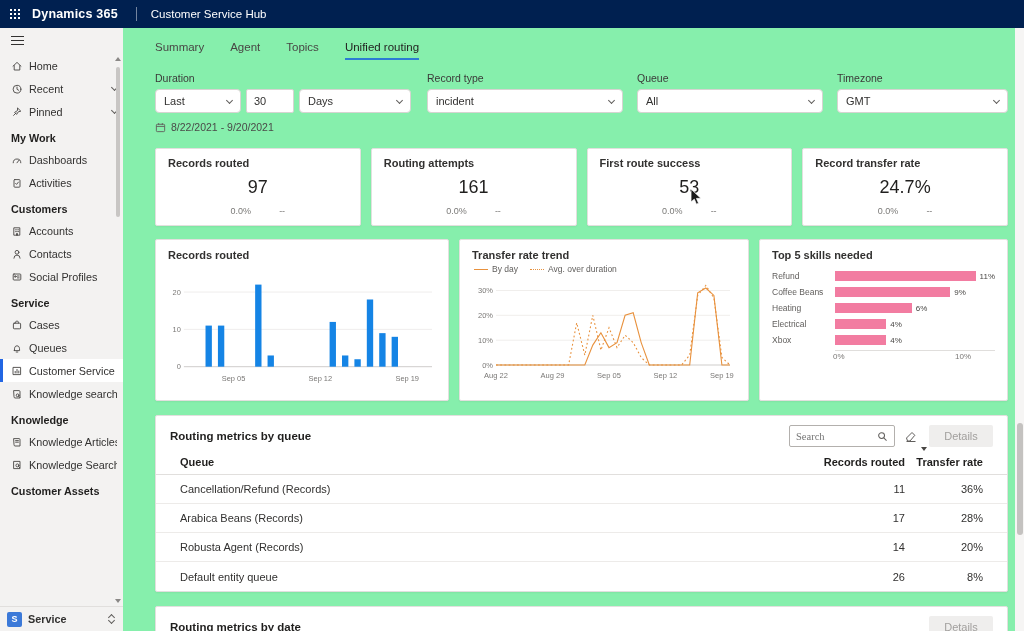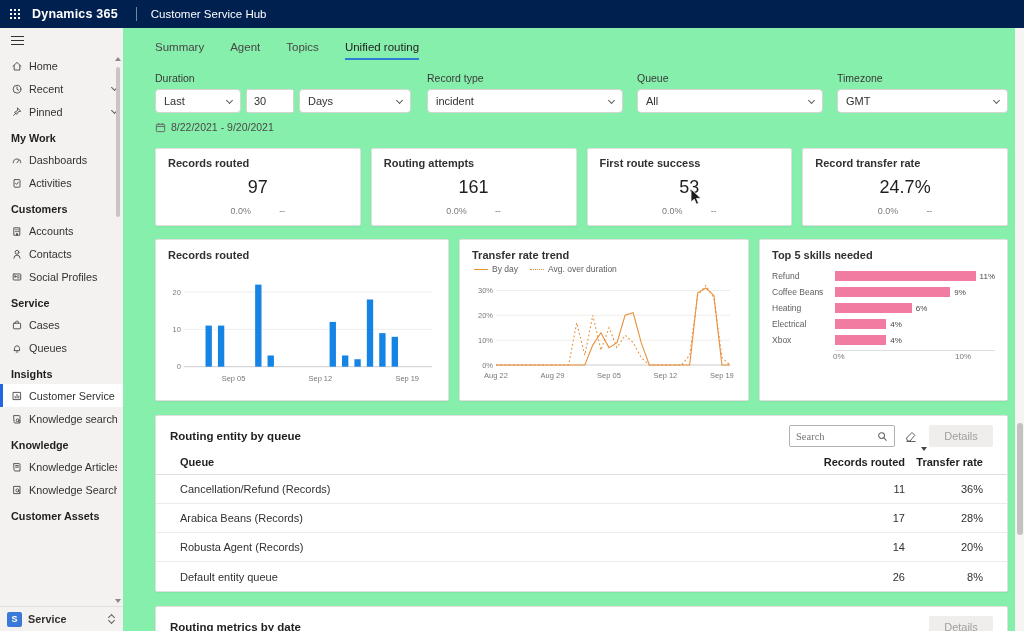--- a/index.html
+++ b/index.html
@@ -196,21 +196,20 @@
           <path d="M4.6 4V3.2a1 1 0 0 1 1-1h.8a1 1 0 0 1 1 1V4"></path>
         </svg>
         <span class="nav-label">Cases</span>
       </div>
       <div class="nav-item">
         <svg class="icn" viewBox="0 0 12 12" fill="none" stroke="currentColor" stroke-width="0.9" stroke-linecap="round" stroke-linejoin="round">
           <path d="M3.4 8.6h5.2c0-2.8-.4-4.8-2.6-4.8S3.4 5.8 3.4 8.6zM5.2 10h1.6"></path>
         </svg>
         <span class="nav-label">Queues</span>
       </div>
-      <div class="nav-section">Insights</div>
       <div class="nav-item selected">
         <svg class="icn" viewBox="0 0 12 12" fill="none" stroke="currentColor" stroke-width="0.9" stroke-linecap="round" stroke-linejoin="round">
           <rect x="2.4" y="2.4" width="7.2" height="7.2"></rect>
           <path d="M4.2 8V6.4M6 8V4.4M7.8 8V6"></path>
         </svg>
         <span class="nav-label">Customer Service ...</span>
       </div>
       <div class="nav-item">
         <svg class="icn" viewBox="0 0 12 12" fill="none" stroke="currentColor" stroke-width="0.9" stroke-linecap="round" stroke-linejoin="round">
           <path d="M3 2.6h5a1 1 0 0 1 1 1V10H4a1 1 0 0 1-1-1z"></path>
@@ -451,21 +450,21 @@
           </div>
         <div class="skill-axis" id="skills-axis">
             <span style="position:absolute;left:-2px;top:1px">0%</span>
             <span style="position:absolute;left:80%;top:1px;transform:translateX(-50%)">10%</span>
           </div>
       </div>
     </div>
 
     <div class="card section-card">
       <div class="tc-head">
-        <div class="tc-title">Routing entity by queue</div>
+        <div class="tc-title">Routing metrics by queue</div>
         <div class="search">
           <input placeholder="Search" style="">
           <svg width="11" height="11" viewBox="0 0 12 12" fill="none" stroke="#605e5c" stroke-width="1.1">
               <circle cx="5" cy="5" r="3.2"></circle>
               <path d="M7.4 7.4 10.4 10.4"></path>
             </svg>
         </div>
         <svg class="tool-icon" viewBox="0 0 14 14" fill="none" stroke="currentColor" stroke-width="1">
             <path d="M2.5 9 8 3.5l2.8 2.8L6 12H3.5z"></path>
             <path d="M2.5 12.5h9"></path>

